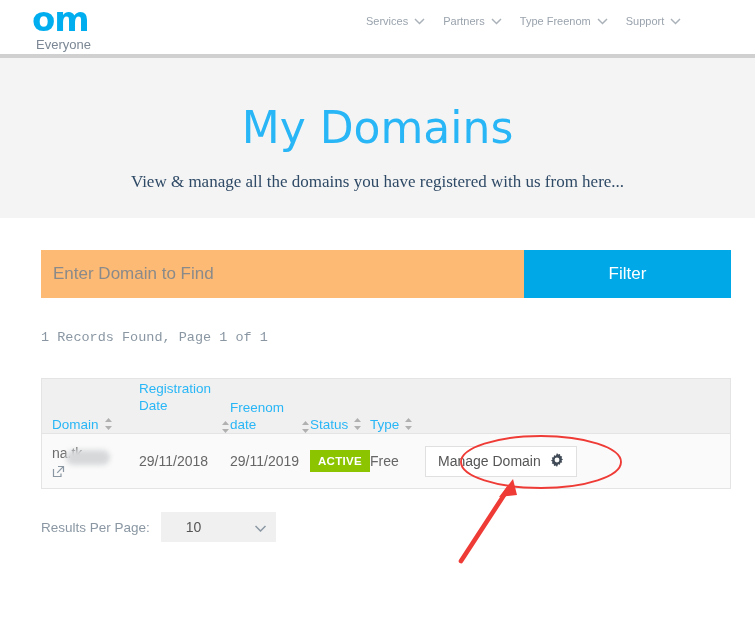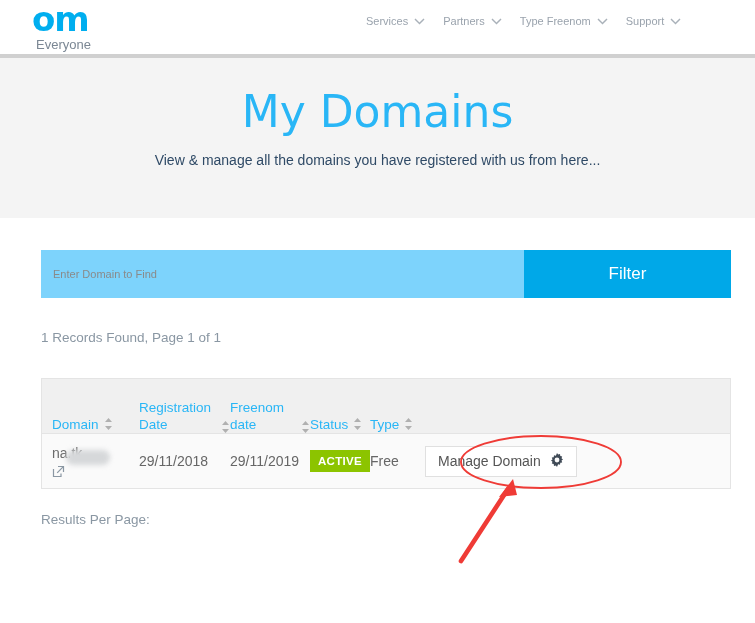--- a/index.html
+++ b/index.html
@@ -56,54 +56,54 @@
     background:#d0d0d0;
   }
 
   
   .hero {
     position:absolute; left:0; top:58px; width:755px; height:160px;
     background:#f4f4f4;
     text-align:center;
   }
   .hero-title {
-    margin:0; padding-top:28px;
+    margin:16px; padding-top:28px;
     font-size:44px; font-weight:normal; color:#29b6f6;
     font-family:"DejaVu Sans", sans-serif;
     letter-spacing:0px;
   }
   .hero-sub {
     margin:10px auto 0; width:660px;
-    font-size:14px; color:#2f4a66; line-height:26px;
-    font-family:Liberation Sans, sans-serif;
+    font-size:17px; color:#2f4a66; line-height:26px;
+    font-family:Liberation Serif, serif;
   }
 
   
   .search-row {
     position:absolute; left:41px; top:250px;
     width:690px; height:48px; display:flex;
   }
   .search-input {
     flex:1; height:48px; border:0; outline:0;
-    background:#7dd3fc; padding:0 12px;
-    font-size:11px; color:#555;
+    background:#fdba74; padding:0 12px;
+    font-size:17px; color:#555;
     font-family:"Liberation Sans", sans-serif;
   }
   .search-input::placeholder { color:#8a8a8a; }
   .filter-btn {
     width:207px; height:48px; border:0; cursor:pointer;
     background:#00a8e8; color:#fff; font-size:17px;
     font-family:"Liberation Sans", sans-serif;
   }
 
   
   .records {
     position:absolute; left:41px; top:330px;
     font-size:13.5px; color:#8a97a3;
-    font-family:Liberation Sans, sans-serif;
+    font-family:Liberation Mono, monospace;
   }
 
   
   .table {
     position:absolute; left:41px; top:378px;
     width:690px;
   }
   .thead {
     display:flex; align-items:flex-end;
     background:#f0f0f0; height:55px;
@@ -115,21 +115,21 @@
     display:flex; align-items:flex-start; gap:5px;
     cursor:pointer;
     font-family:"Liberation Sans", sans-serif;
   }
   .th .lbl { display:block; }
   .sort {
     display:inline-block; width:9px; height:14px; position:relative; top:1px;
     flex:none;
   }
   .col-domain { width:97px; padding-left:10px; }
-  .col-reg    { width:91px; }
+  .col-reg    { width:91px;flex-direction:column; }
   .col-exp    { width:80px; }
   .col-status { width:60px; padding-top:18px; }
   .col-type   { width:55px; padding-top:18px; }
   .col-action { flex:1; }
 
   .trow {
     display:flex; align-items:center;
     background:#fafafa; min-height:56px;
     border:1px solid #e4e4e4;
   }
@@ -351,20 +351,28 @@
               <circle cx="7" cy="7" r="2.4" fill="#fafafa"></circle>
             </svg>
           </span>
         </span>
       </div>
     </div>
   </div>
 
   <div class="perpage">
     <span class="perpage-label">Results Per Page:</span>
+    <span class="perpage-select">
+      <span>10</span>
+      <span>
+        <svg width="11" height="7" viewBox="0 0 11 7">
+            <path d="M0.5 1 L5.5 6 L10.5 1" fill="none" stroke="#8a97a3" stroke-width="1.5"></path>
+          </svg>
+      </span>
+    </span>
   </div>
 
   <svg class="anno" viewBox="0 0 755 623">
     <ellipse cx="541" cy="462" rx="80" ry="26" fill="none" stroke="#ef3b36" stroke-width="1.9"></ellipse>
     <g>
       <line x1="461" y1="561" x2="508" y2="489" stroke="#ef3b36" stroke-width="4.6" stroke-linecap="round"></line>
       <path d="M513 479 L499 497 L517 495 Z" fill="#ef3b36"></path>
     </g>
   </svg>
 

